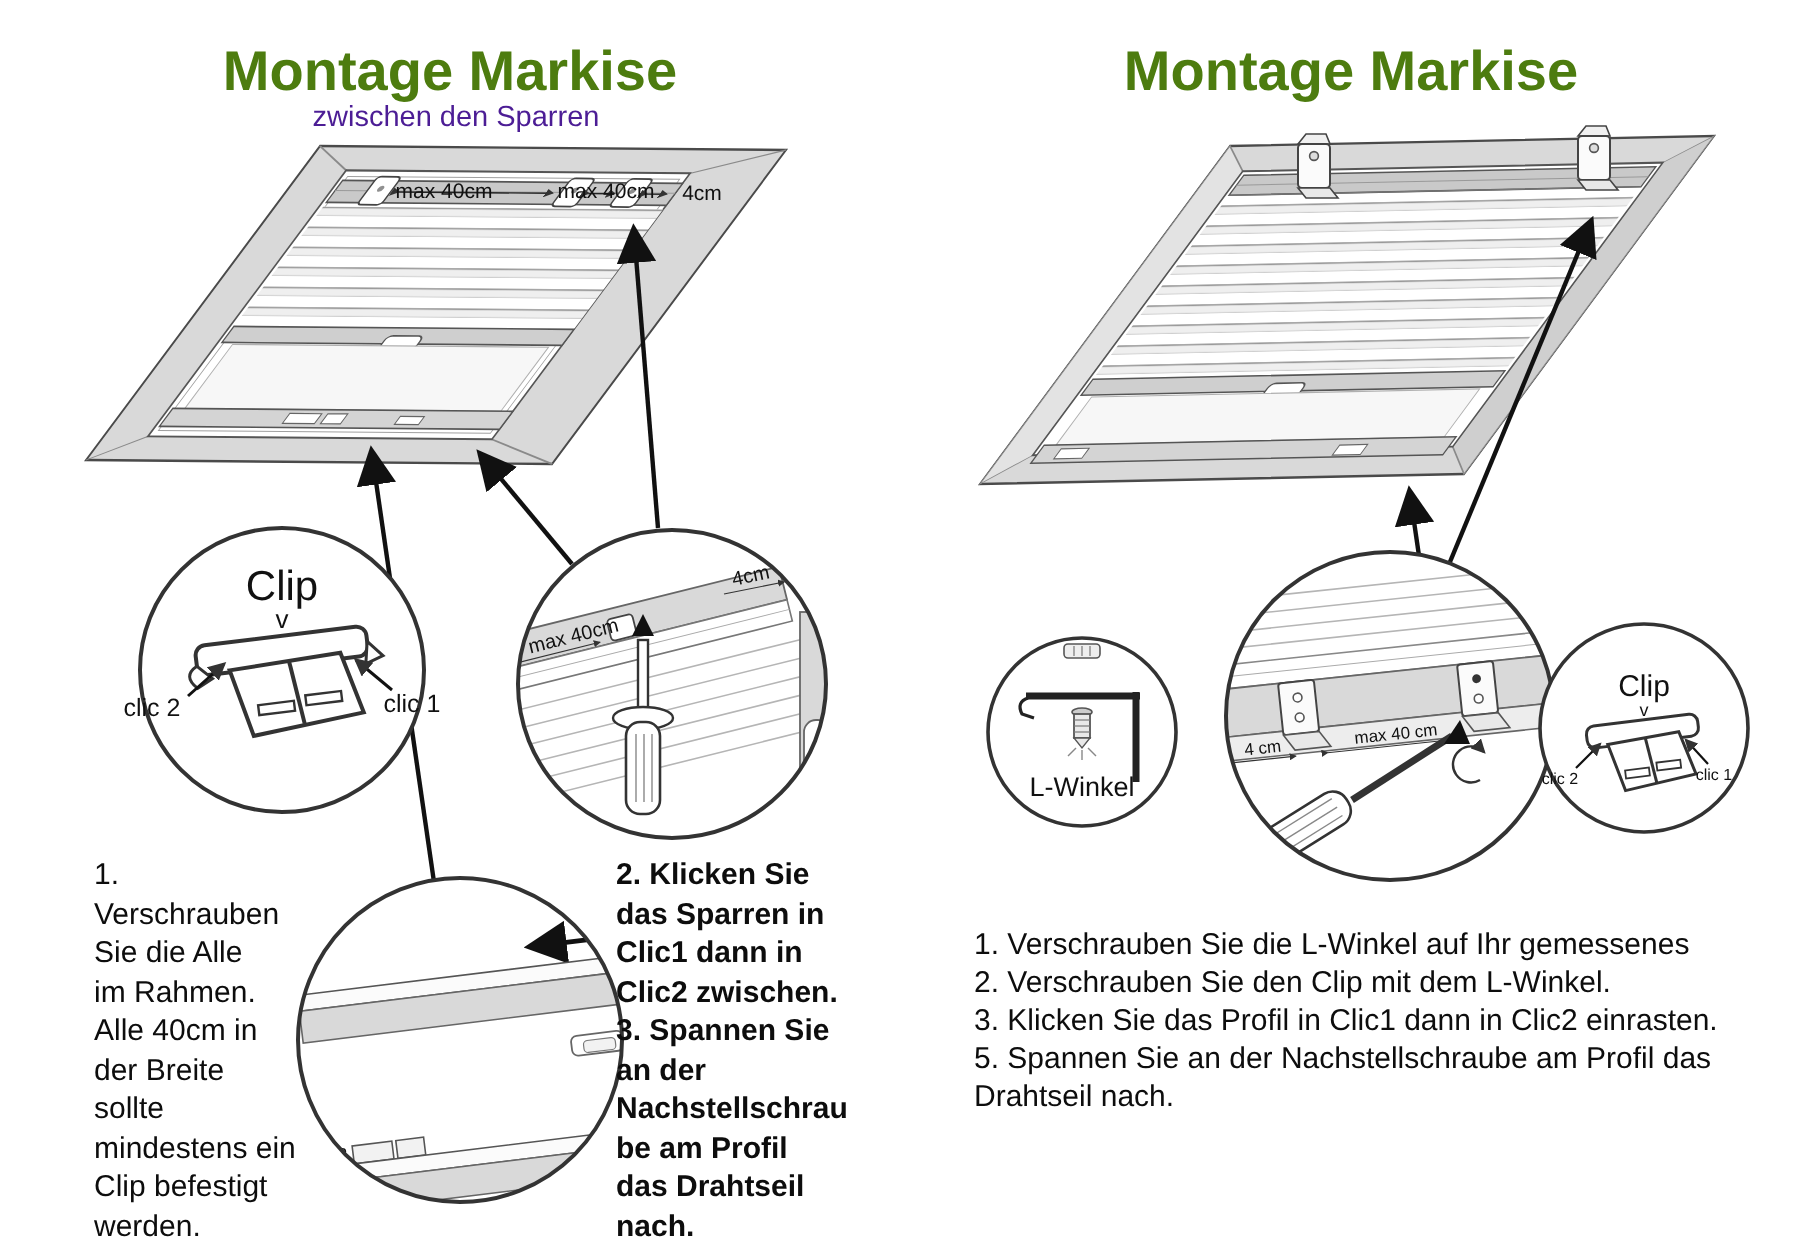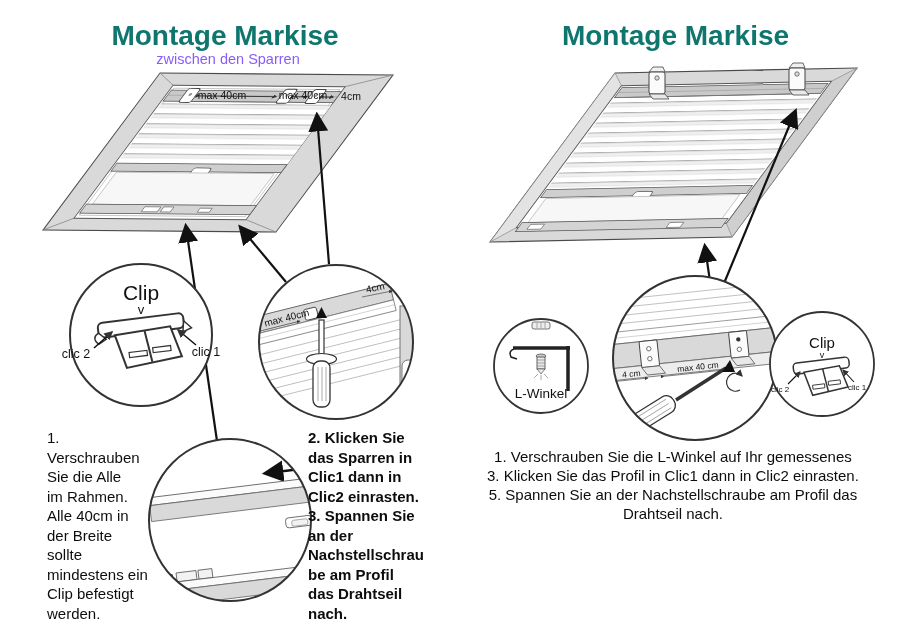--- a/index.html
+++ b/index.html
@@ -2,28 +2,28 @@
 <html><head>
 <meta charset="utf-8">
 <style>
   html,body{margin:0;padding:0;background:#fff;}
   .sheet{position:relative;width:901px;height:626px;background:#ffffff;
          font-family:"Liberation Sans",sans-serif;overflow:hidden;}
   .panel{position:absolute;top:0;height:626px;}
   .panel-left{left:0;width:450px;}
   .panel-right{left:450px;width:451px;}
   .title{margin:0;position:absolute;top:20px;left:0;right:0;text-align:center;
-         font-size:28px;font-weight:bold;color:#0f766e;letter-spacing:0;}
+         font-size:28px;font-weight:bold;color:#4d7c0f;letter-spacing:0;}
   .subtitle{position:absolute;top:51px;left:6px;right:0;text-align:center;
-            font-size:14.5px;color:#8b5cf6;}
+            font-size:14.5px;color:#4c1d95;}
   .draw{position:absolute;left:0;top:60px;}
   .instr{position:absolute;font-size:15px;line-height:19.5px;color:#0d0d0d;white-space:nowrap;}
   .col1{left:47px;top:428px;}
   .col2{left:308px;top:428px;font-weight:bold;}
-  .instr-block{left:37px;top:447px;line-height:19px;text-align:center;}
+  .instr-block{left:37px;top:463px;line-height:19px;}
   svg text{fill:#111;font-family:"Liberation Sans",sans-serif;}
 </style>
 </head>
 <body>
 
 <div class="sheet">
 
   <section class="panel panel-left">
     <h1 class="title">Montage Markise</h1>
     <div class="subtitle">zwischen den Sparren</div>
@@ -178,21 +178,21 @@
       <div>der Breite</div>
       <div>sollte</div>
       <div>mindestens ein</div>
       <div>Clip befestigt</div>
       <div>werden.</div>
     </div>
     <div class="instr col2">
       <div>2. Klicken Sie</div>
       <div>das Sparren in</div>
       <div>Clic1 dann in</div>
-      <div>Clic2 einrasten.</div>
+      <div>Clic2 zwischen.</div>
       <div>3. Spannen Sie</div>
       <div>an der</div>
       <div>Nachstellschrau</div>
       <div>be am Profil</div>
       <div>das Drahtseil</div>
       <div>nach.</div>
     </div>
   </section>
 
   <section class="panel panel-right">
@@ -324,18 +324,19 @@
         </g>
         <line x1="338" y1="324" x2="350" y2="312" stroke="#111" stroke-width="1.1" marker-end="url(#dim)"></line>
         <line x1="404" y1="322" x2="393" y2="310" stroke="#111" stroke-width="1.1" marker-end="url(#dim)"></line>
         <text x="330" y="332" font-size="8" text-anchor="middle">clic 2</text>
         <text x="407" y="330" font-size="8" text-anchor="middle">clic 1</text>
       </g>
     </svg>
 
     <div class="instr instr-block">
       <div>1. Verschrauben Sie die L-Winkel auf Ihr gemessenes</div>
+      <div>2. Verschrauben Sie den Clip mit dem L-Winkel.</div>
       <div>3. Klicken Sie das Profil in Clic1 dann in Clic2 einrasten.</div>
       <div>5. Spannen Sie an der Nachstellschraube am Profil das</div>
       <div>Drahtseil nach.</div>
     </div>
   </section>
 </div>
 
 </body></html>

